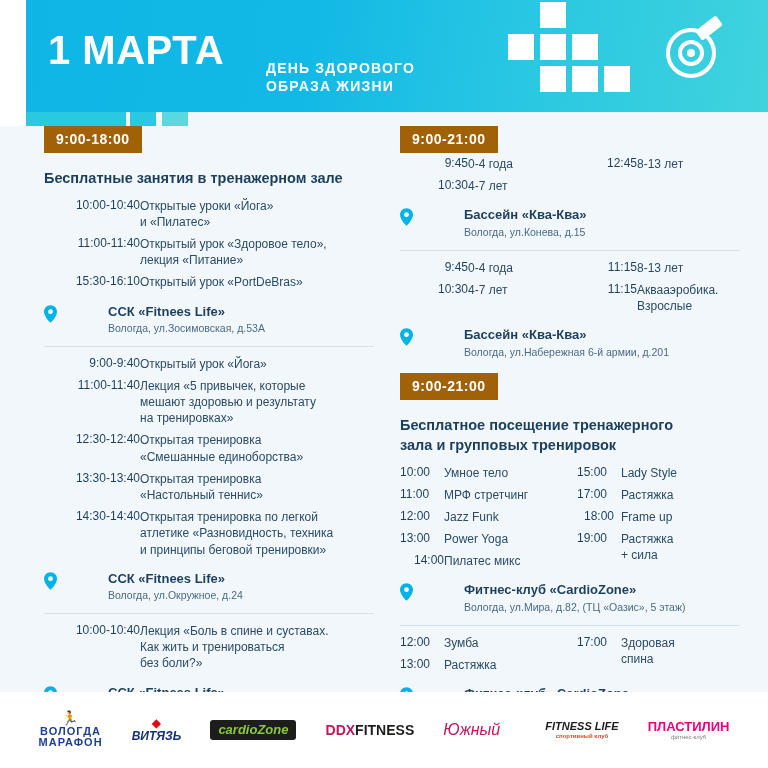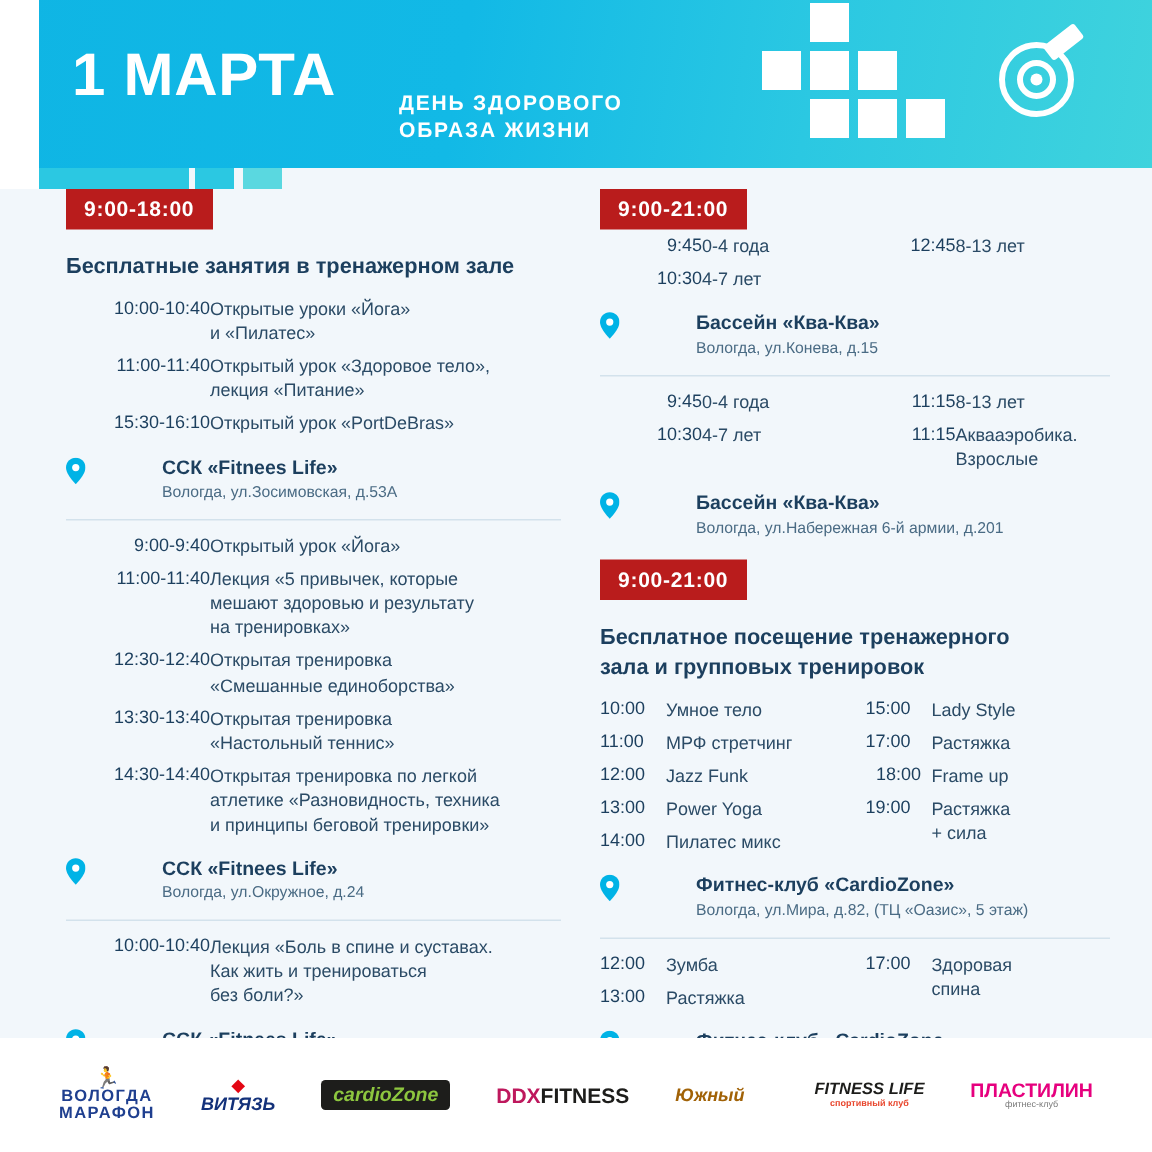--- a/index.html
+++ b/index.html
@@ -72,21 +72,21 @@
     position: absolute; left: 0; top: 126px;
     width: 768px; height: 566px;
     background: #f2f7fb;
   }
   .col { position: absolute; top: 0; }
   .col-left { left: 44px; width: 330px; }
   .col-right { left: 400px; width: 340px; }
 
   .timechip {
     display: inline-block;
-    background: #b91c1c;
+    background: #a16207;
     color: #ffffff;
     font-size: 14px; font-weight: bold;
     padding: 5px 12px 6px 12px;
     letter-spacing: 0.5px;
   }
   .sec-title {
     font-size: 14.5px; font-weight: bold; color: #1c3f5e;
     margin-top: 16px; margin-bottom: 6px; line-height: 1.35;
   }
 
@@ -123,21 +123,21 @@
     display: flex; align-items: center; justify-content: space-around;
     padding: 0 24px;
   }
   .lg { text-align: center; line-height: 1.05; }
   .lg-vm { color: #1f3f8f; font-weight: bold; font-size: 11px; letter-spacing: 1px; }
   .lg-vit { color: #13317a; font-weight: bold; font-size: 12px; font-style: italic; }
   .lg-cz { background: #1d1d1b; color: #ffffff; font-weight: bold; font-size: 13px; padding: 3px 8px; border-radius: 3px; font-style: italic; }
   .lg-cz .hl { color: #8dc63f; }
   .lg-ddx { color: #1d1d1b; font-weight: bold; font-size: 14px; }
   .lg-ddx .o { color: #be185d; }
-  .lg-yuzh { color: #a16207; font-weight: bold; font-size: 12px; font-style: italic; }
+  .lg-yuzh { color: #be185d; font-weight: normal; font-size: 16px; font-style: italic; }
   .lg-fl { color: #1d1d1b; font-weight: bold; font-size: 11px; font-style: italic; margin-left: 16px; }
   .lg-fl .s { color: #e8462d; font-size: 6px; display: block; font-style: normal; }
   .lg-pl { color: #e6007e; font-weight: bold; font-size: 13px; }
   .lg-pl .s { color: #7a7a7a; font-size: 6px; display: block; font-weight: normal; }
 </style>
 </head>
 <body>
 
 <div class="poster">
 
@@ -383,21 +383,21 @@
               </tr>
               <tr>
                 <td class="t narrow" style="text-align:left; width:44px">12:00</td>
                 <td class="d">Jazz Funk</td>
               </tr>
               <tr>
                 <td class="t narrow" style="text-align:left; width:44px">13:00</td>
                 <td class="d">Power Yoga</td>
               </tr>
               <tr>
-                <td class="t narrow" style="text-align:left; width:44px">14:00</td>
+                <td class="t narrow" style="text-align:right; width:44px">14:00</td>
                 <td class="d">Пилатес микс</td>
               </tr>
             </tbody>
               </table>
           </div>
           <div>
             <table class="rows">
               <tbody>
                   <tr>
                 <td class="t narrow" style="text-align:left; width:44px">15:00</td>

